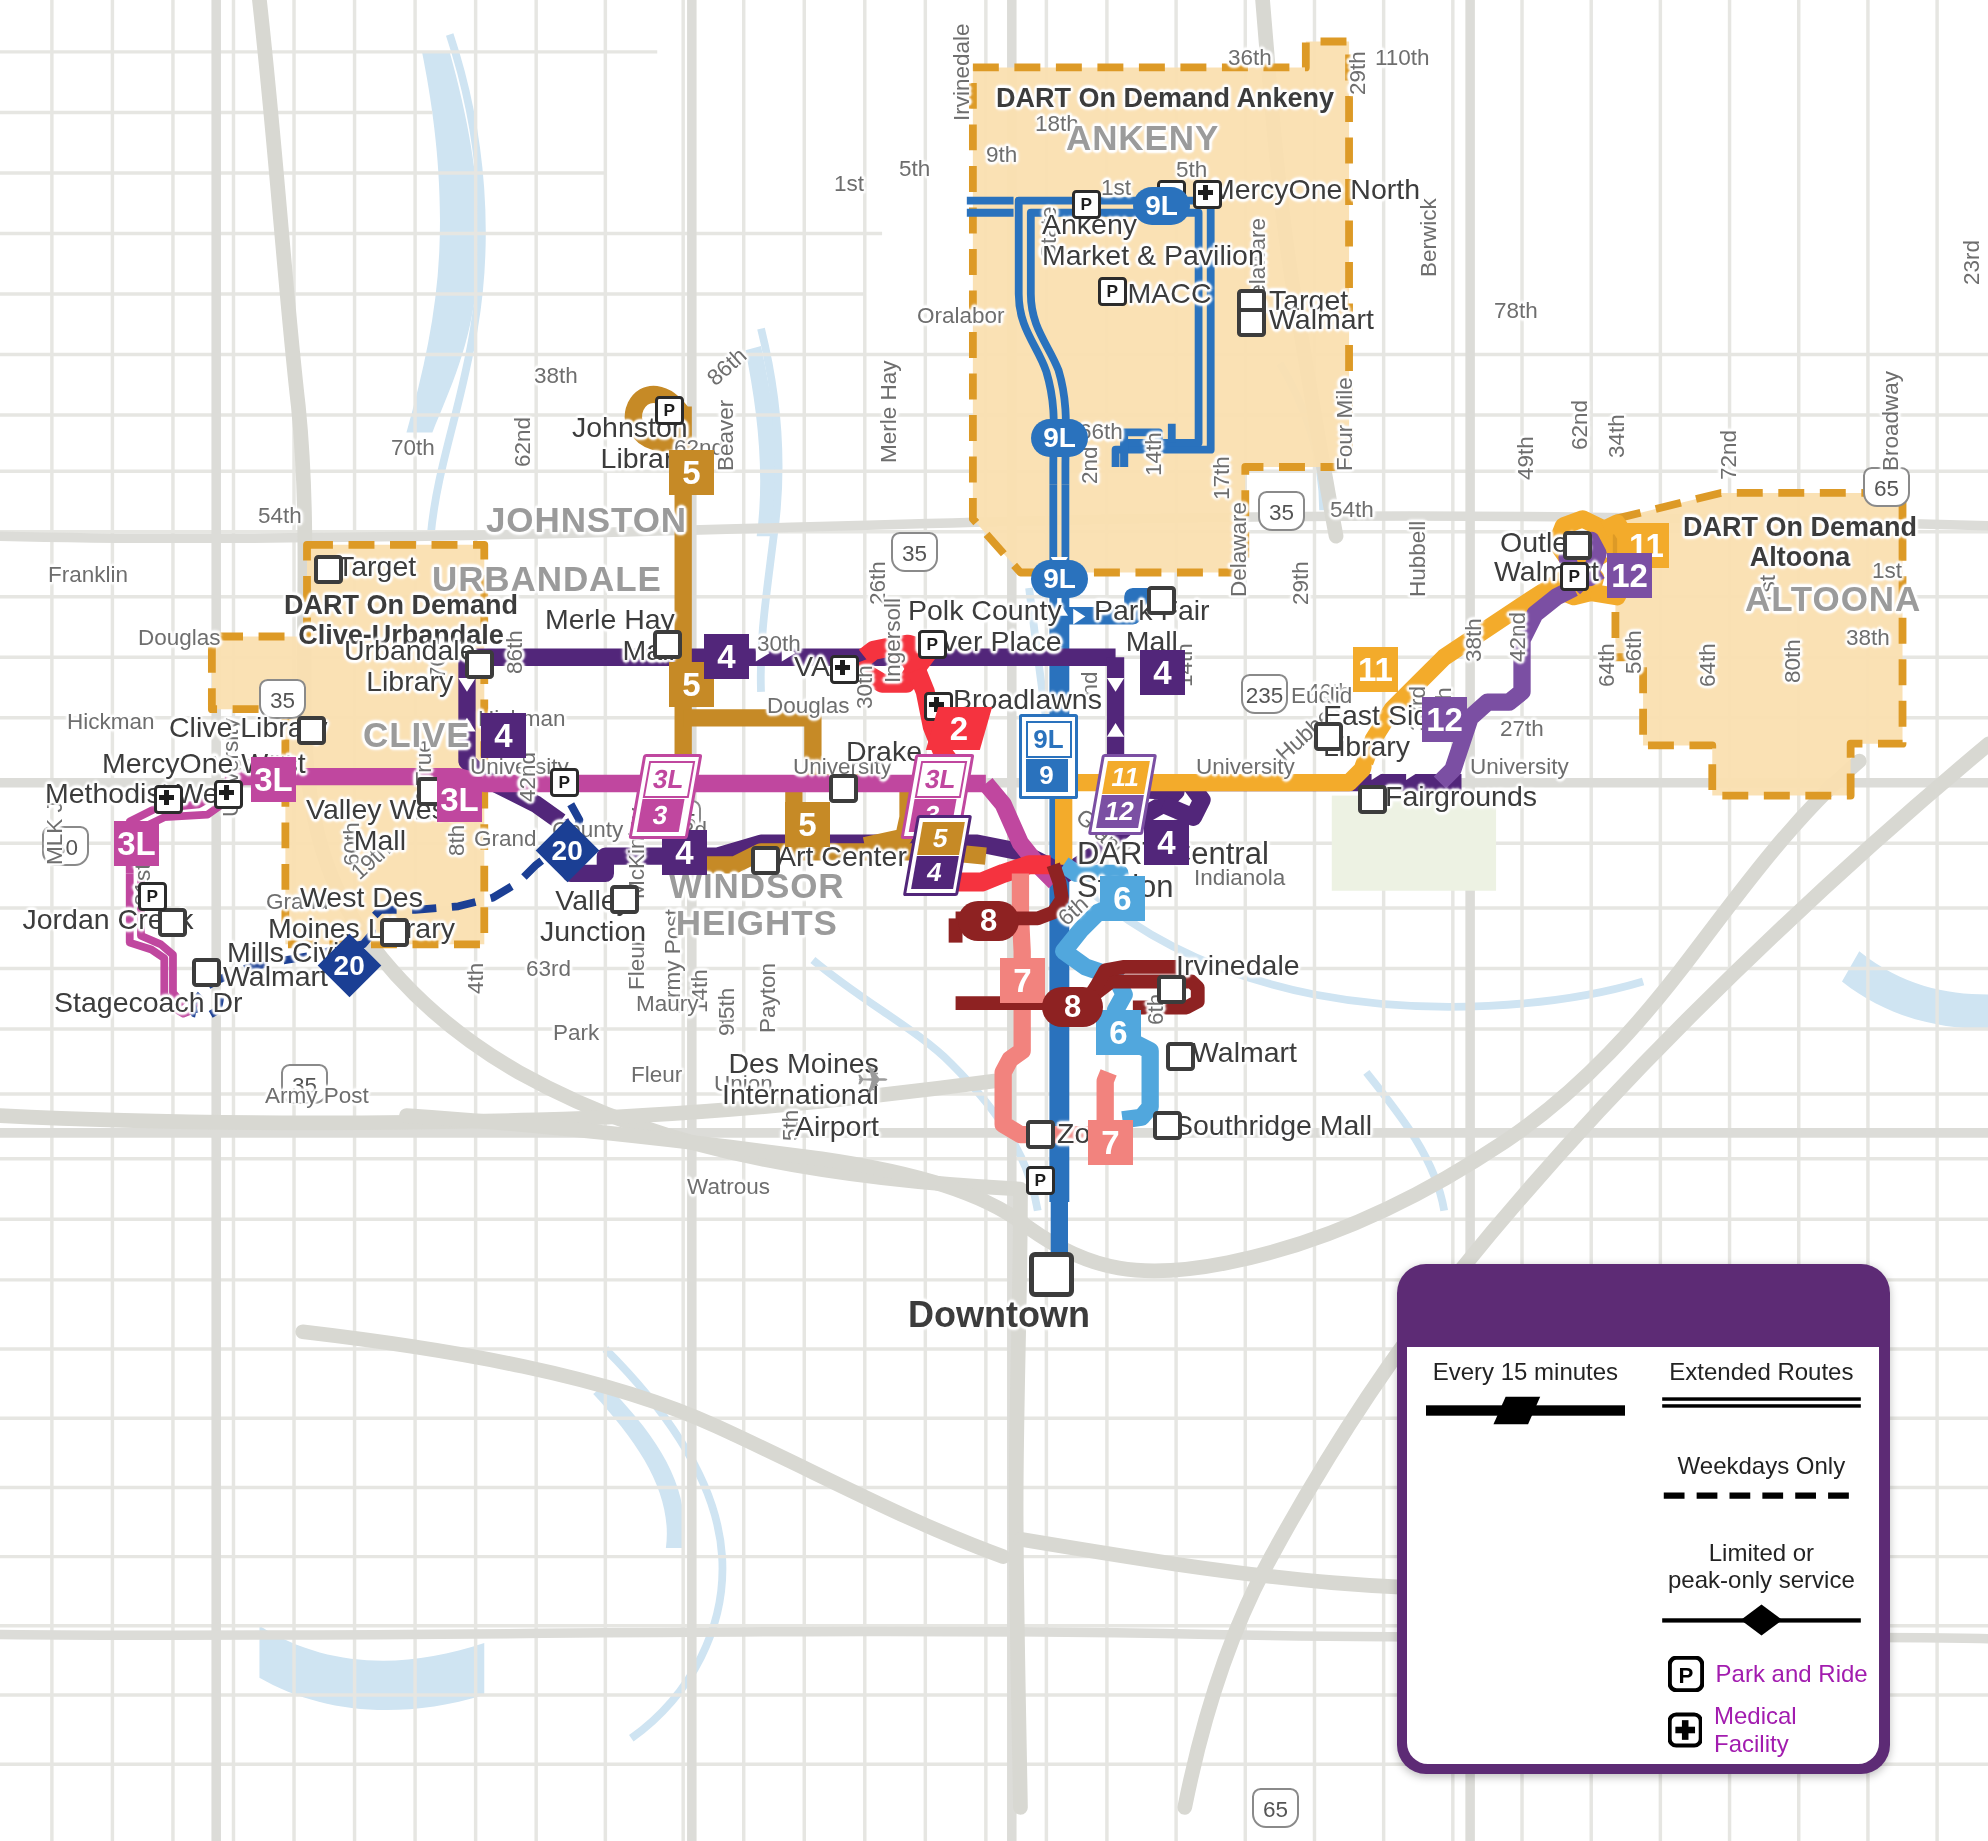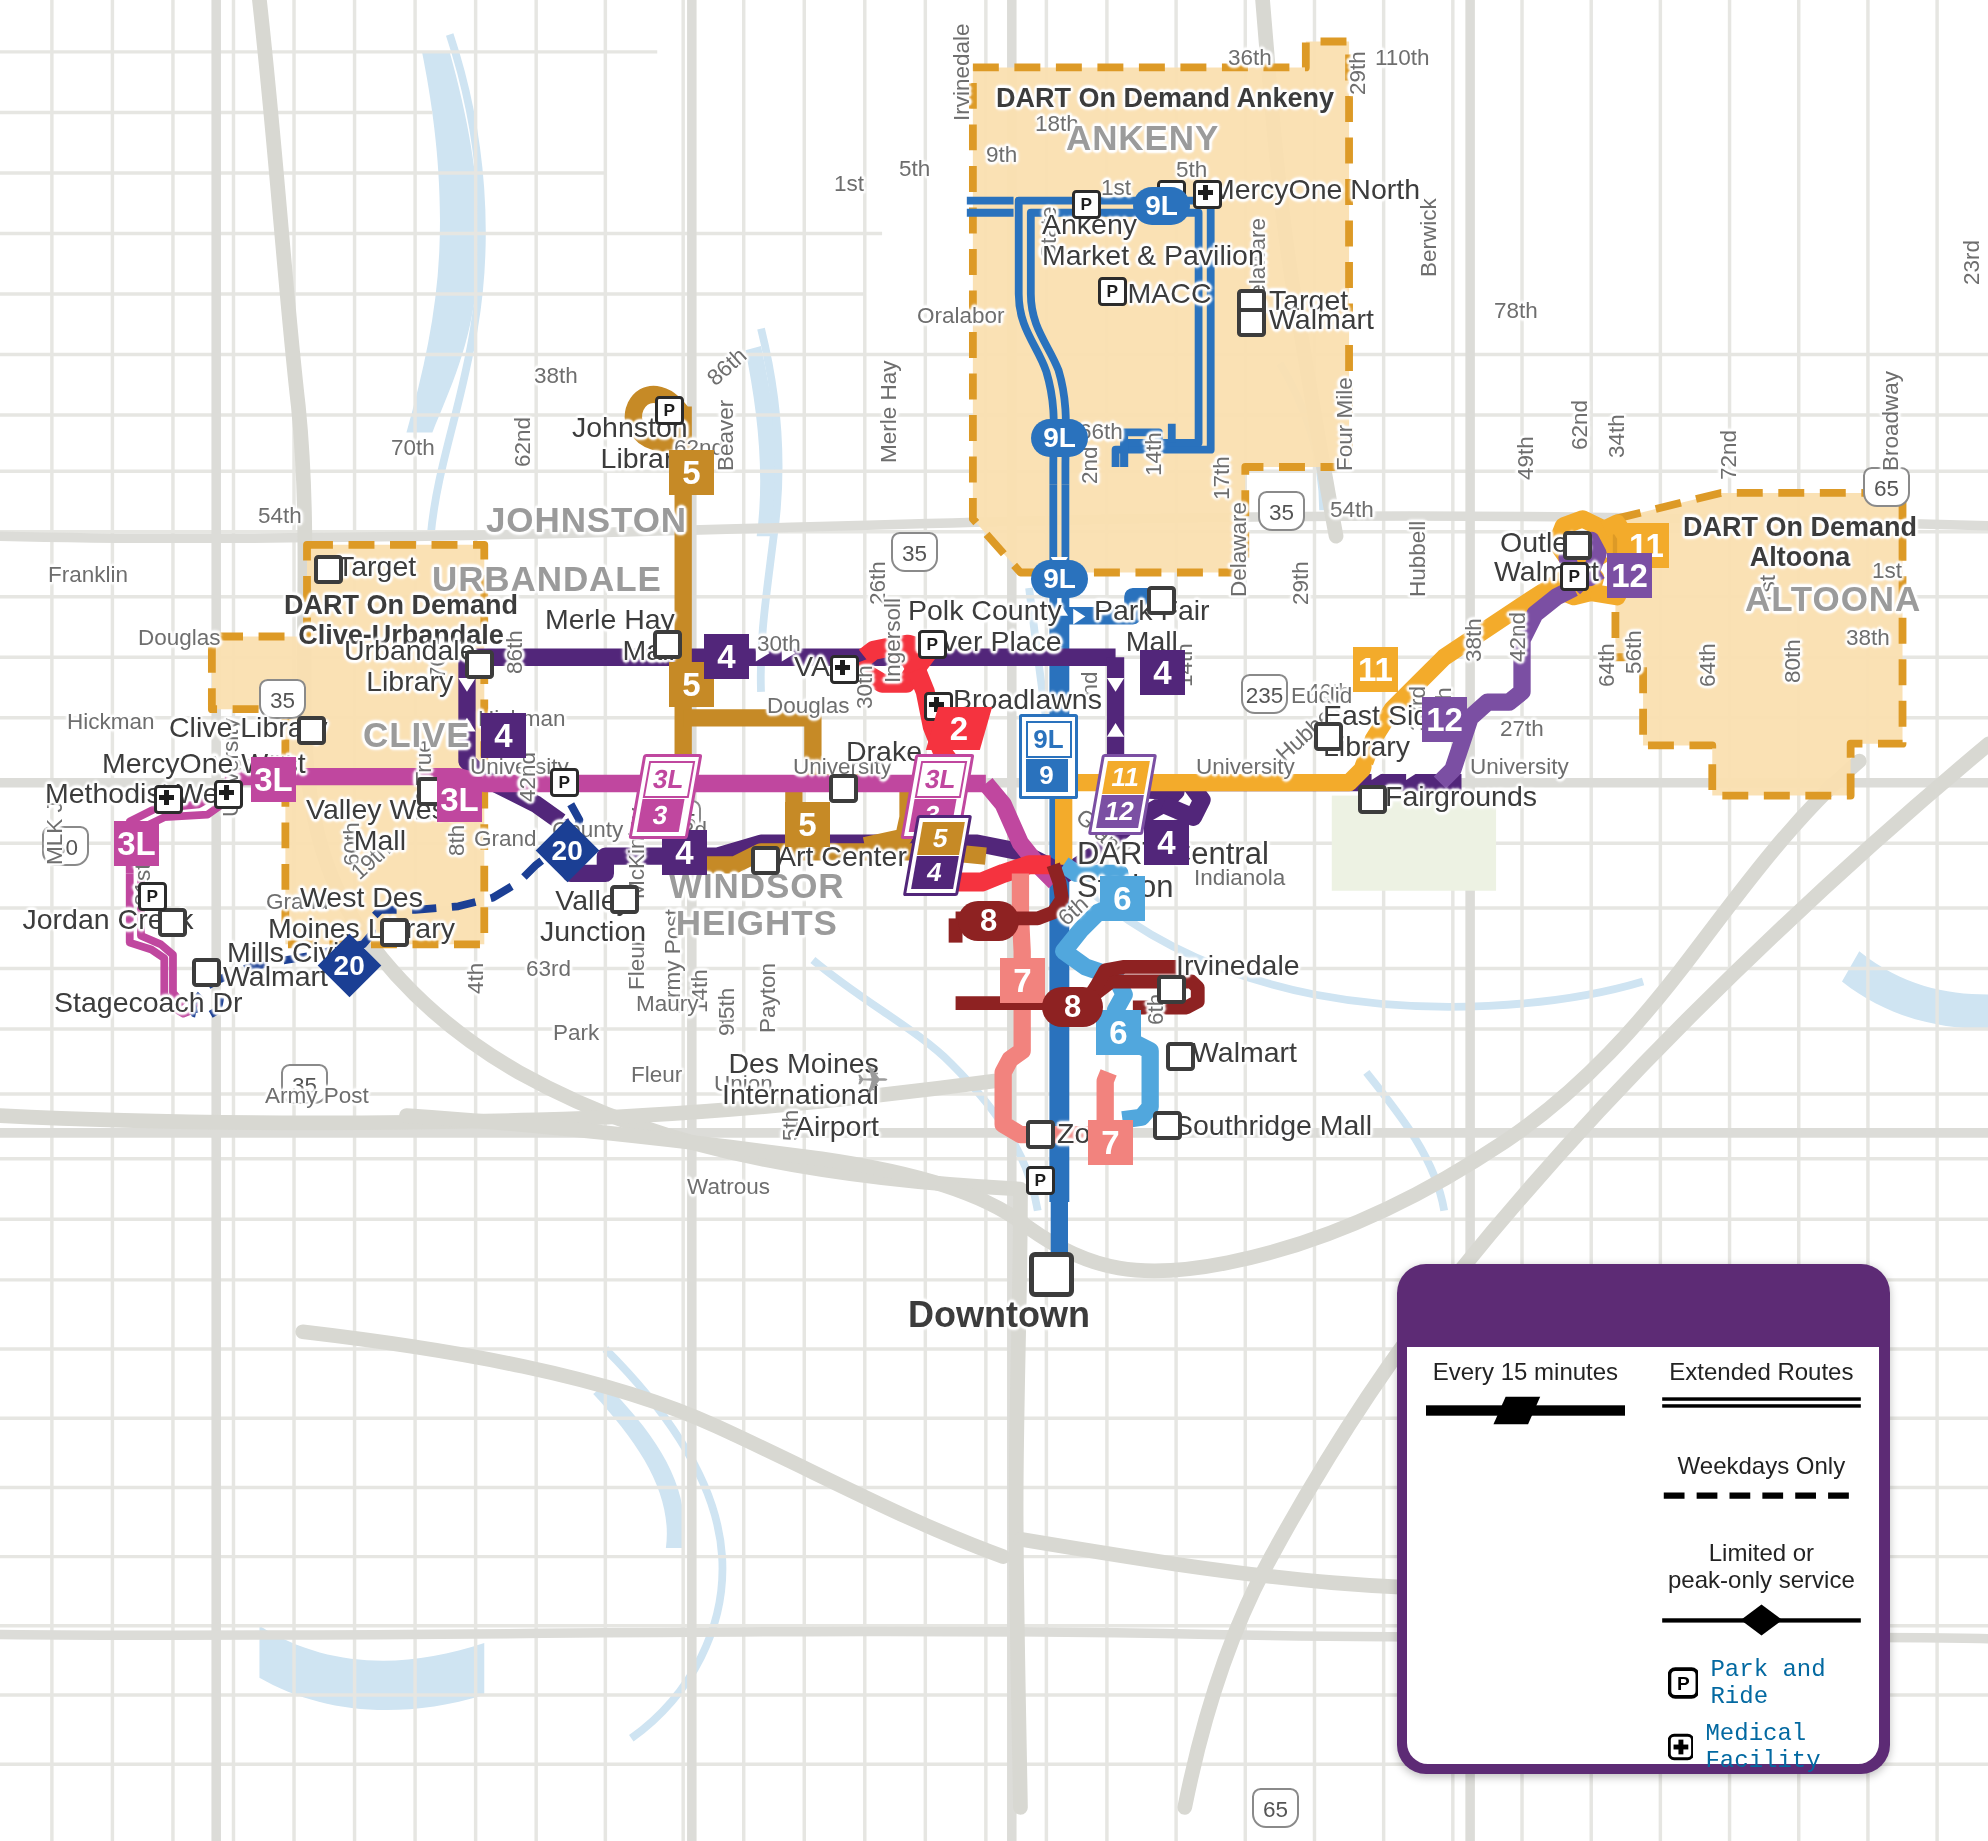--- a/index.html
+++ b/index.html
@@ -56,21 +56,21 @@
      background:#5d2b75;border-radius:29px;box-shadow:0 2.6px 8.6px rgba(0,0,0,.25);}
   #legend .ltitle{height:80px;display:flex;align-items:center;justify-content:center;
      color:#fff;font-size:43px;font-weight:bold;letter-spacing:2.6px;font-family:"Liberation Sans",sans-serif;}
   #legend .lbody{position:absolute;left:10.4px;top:83px;width:472px;height:417px;background:#fff;
      border-radius:0 0 21px 21px;display:flex;}
   .lcol{width:50%;padding:12px 8.6px 0;box-sizing:border-box;}
   .litem{text-align:center;margin-bottom:10.4px;}
   .litem .lt{font-size:24px;color:#232323;line-height:1.12;font-family:"Liberation Sans",sans-serif;}
   .swatch{margin:7px auto 0;}
   .lrow{display:flex;align-items:center;gap:12px;margin:0 0 10.4px 15.6px;}
-  .lrow .lt{font-size:24px;color:#0369a1;font-family:Liberation Mono, monospace;}
+  .lrow .lt{font-size:24px;color:#a21caf;}
 </style>
 </head>
 <body>
 
 <div id="map">
 
 <svg id="basesvg" viewBox="0 0 2300 2130">
   <defs>
     <clipPath id="clipall">
           <rect x="0" y="0" width="2300" height="2130"></rect>

